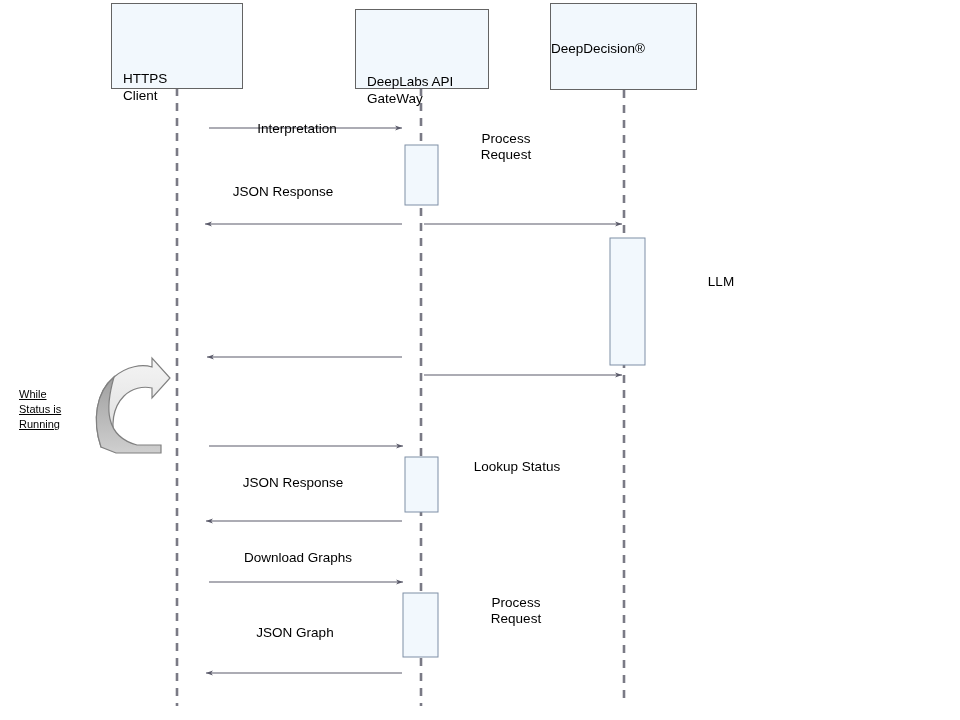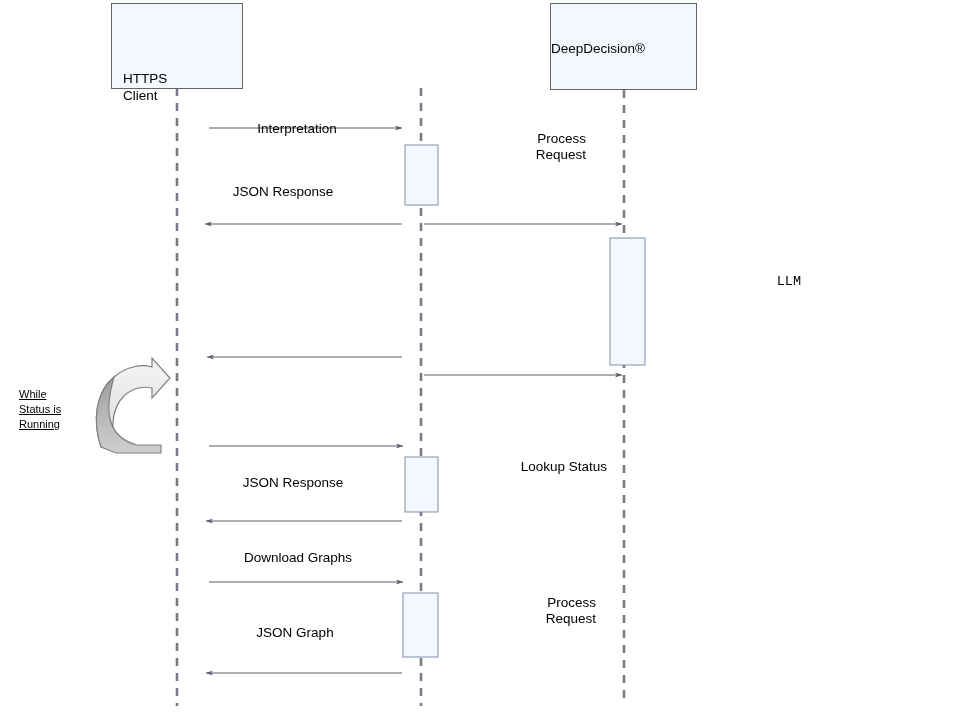--- a/index.html
+++ b/index.html
@@ -52,22 +52,21 @@
     position: absolute;
     font-size: 13.5px;
     color: #000000;
     white-space: pre-line;
     line-height: 16px;
   }
   .msg-center {
     text-align: center;
   }
   .msg-left {
-    text-align: right;
-    margin-left: 20px;
+    text-align: center;
   }
   .loop-label {
     position: absolute;
     font-size: 11px;
     line-height: 15px;
     color: #000000;
     white-space: pre-line;
     text-align: left;
   }
 </style>
@@ -152,40 +151,44 @@
       <path d="M101,447 C92,420 96,392 114,377 C110,391 107,406 110,419
                C113,432 122,441 137,445 L161,445 L161,453 L116,453 Z" fill="url(#loopBottom)" stroke="#808080" stroke-width="1.2"></path>
     </g>
   </svg>
 
   <div class="participant-box pb-left" style="left:111px; top:3px; width:132px; height:86px;">
     <div class="participant-label">HTTPS
 Client</div>
   </div>
 
+  <div class="participant-box pb-left" style="left:355px; top:9px; width:134px; height:80px;">
+    <div class="participant-label" style="top:23px;">DeepLabs API
+GateWay</div>
+  </div>
 
   <div class="participant-box pb-center" style="left:550px; top:3px; width:147px; height:87px;">
     <div class="participant-label">DeepDecision®</div>
   </div>
 
   <div class="msg-label msg-center" style="left:207px; top:83px; width:180px;margin-top:38px;">Interpretation</div>
 
   <div class="msg-label msg-center" style="left:193px; top:184px; width:180px;">JSON Response</div>
 
 
   <div class="msg-label msg-center" style="left:203px; top:475px; width:180px;">JSON Response</div>
 
   <div class="msg-label msg-center" style="left:208px; top:550px; width:180px;">Download Graphs</div>
 
   <div class="msg-label msg-center" style="left:205px; top:625px; width:180px;">JSON Graph</div>
 
   <div class="msg-label msg-left" style="left:446px; top:131px; width:120px;">Process
 Request</div>
 
-  <div class="msg-label msg-left" style="left:661px; top:274px; width:120px;font-family:Liberation Mono, monospace;">LLM</div>
+  <div class="msg-label msg-left" style="left:661px; top:274px; width:120px;">LLM</div>
 
   <div class="msg-label msg-left" style="left:447px; top:459px; width:140px;">Lookup Status</div>
 
   <div class="msg-label msg-left" style="left:456px; top:595px; width:120px;">Process
 Request</div>
 
   <div class="loop-label" style="left:19px; top:387px; width:78px;text-decoration:underline;">While
 Status is
 Running</div>
 

